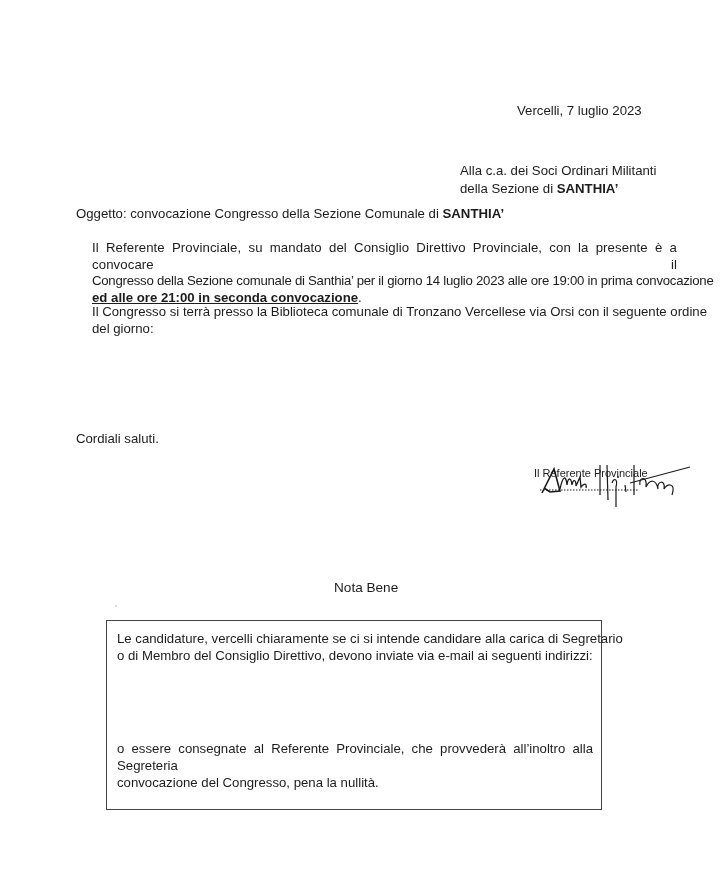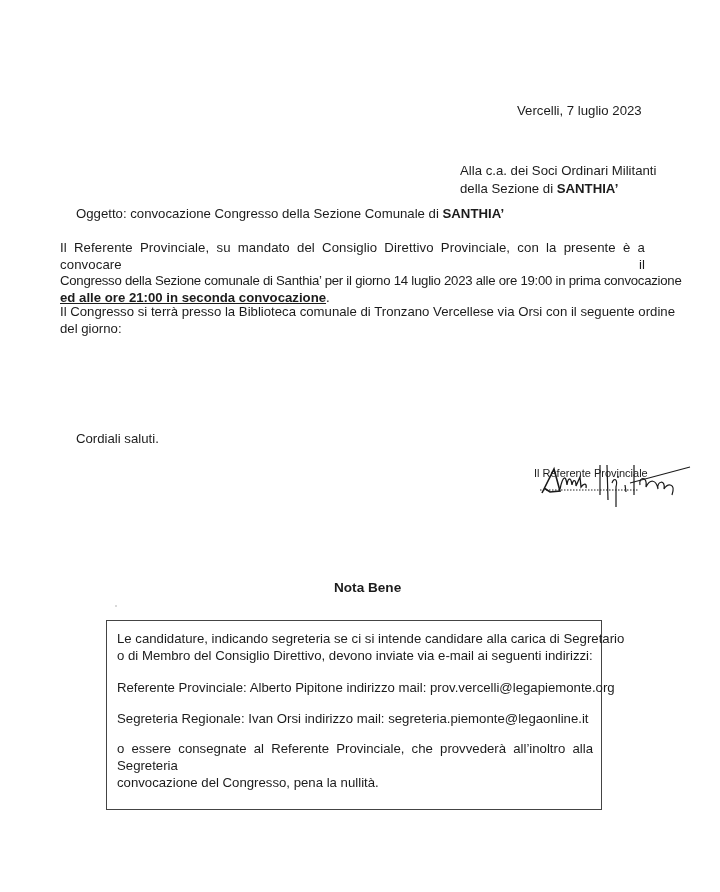--- a/index.html
+++ b/index.html
@@ -5,37 +5,37 @@
   html, body { margin:0; padding:0; background:#ffffff; }
   body {
     width:720px; height:892px; position:relative; overflow:hidden;
     font-family:"Liberation Sans", "DejaVu Sans", sans-serif;
     color:#1c1c1c; font-size:13.2px;
   }
   .abs { position:absolute; white-space:nowrap; }
   .date { left:517px; top:62px;margin-top:41px; }
   .addr { left:460px; top:114px; line-height:18px;margin-top:48px; }
   .subject { left:76px; top:206px; }
-  .para { left:60px; width:585px; line-height:16.5px; white-space:normal; text-align:justify; }
+  .para { left:92px; width:585px; line-height:16.5px; white-space:normal; text-align:justify; }
   .p1 { top:240px; }
   .p1 .l1 { display:block; text-align:justify; text-align-last:justify; letter-spacing:0.1px; }
   .p1 .l2 { display:block; white-space:nowrap; letter-spacing:-0.25px; }
   .p1 .l3 { display:block; font-weight:bold; }
   .p1 .l3 u { text-decoration:underline; }
   .p2 { top:304px; }
   .p2 .l1 { display:block; white-space:nowrap; }
   .p2 .l2 { display:block; }
   .list { left:96px; top:351px; line-height:17px; }
   .list .item { display:block; white-space:nowrap; }
   .list .num { display:inline-block; width:24px; }
   .closing { left:76px; top:431px; }
   .sig-block { left:530px; top:465px; width:170px; height:70px; }
   .sig-label { position:absolute; left:4px; top:2px; font-size:11px; white-space:nowrap; }
   .sig-svg { position:absolute; left:0; top:0; }
-  .nota { left:334px; top:580px; font-weight:bold; font-size:13.6px; }
+  .nota { left:334px; top:580px; font-weight:normal; font-size:13.6px; }
   .box {
     position:absolute; left:106px; top:620px; width:496px; height:190px;
     border:1.6px solid #444; box-sizing:border-box;
   }
   .box-text { position:absolute; left:10px; width:476px; line-height:17px; }
   .bt1 { top:9px; }
   .bt2 { top:58px; white-space:nowrap; }
   .bt3 { top:89px; white-space:nowrap; }
   .bt4 { top:119px; text-align:justify; }
   .bt4 .jl { display:block; text-align:justify; text-align-last:justify; }
@@ -88,25 +88,23 @@
       <path d="M104 0 L104 30" fill="none" stroke="#1a1a1a" stroke-width="1.2"></path>
       <path d="M100 18 L160 2" fill="none" stroke="#1a1a1a" stroke-width="1.1"></path>
       <path d="M110 20 C108 12 118 10 116 22 C120 14 126 14 128 24 C126 16 136 14 134 24 C138 18 146 18 142 30" fill="none" stroke="#1a1a1a" stroke-width="1.2"></path>
     </svg>
   </div>
 
   <div class="abs nota">Nota Bene</div>
 
   <div class="box">
     <div class="box-text bt1">
-      <span class="jl">Le candidature, indicando segreteria se ci si intende candidare alla carica di Segretario</span>
+      <span class="jl">Le candidature, vercelli chiaramente se ci si intende candidare alla carica di Segretario</span>
       <span class="jl">o di Membro del Consiglio Direttivo, devono inviate via e-mail ai seguenti indirizzi:</span>
     </div>
-    <div class="box-text bt2">Referente Provinciale: Alberto Pipitone indirizzo mail: prov.vercelli@legapiemonte.org</div>
-    <div class="box-text bt3">Segreteria Regionale: Ivan Orsi indirizzo mail:  segreteria.piemonte@legaonline.it</div>
     <div class="box-text bt4">
       <span class="jl">o essere consegnate al Referente Provinciale, che provvederà all’inoltro alla Segreteria</span>
       <span class="ll">convocazione del Congresso, pena la nullità.</span>
     </div>
   </div>
 
   <span class="speck" style="left:115px;top:605px;"></span>
 </div>
 
 </body></html>

